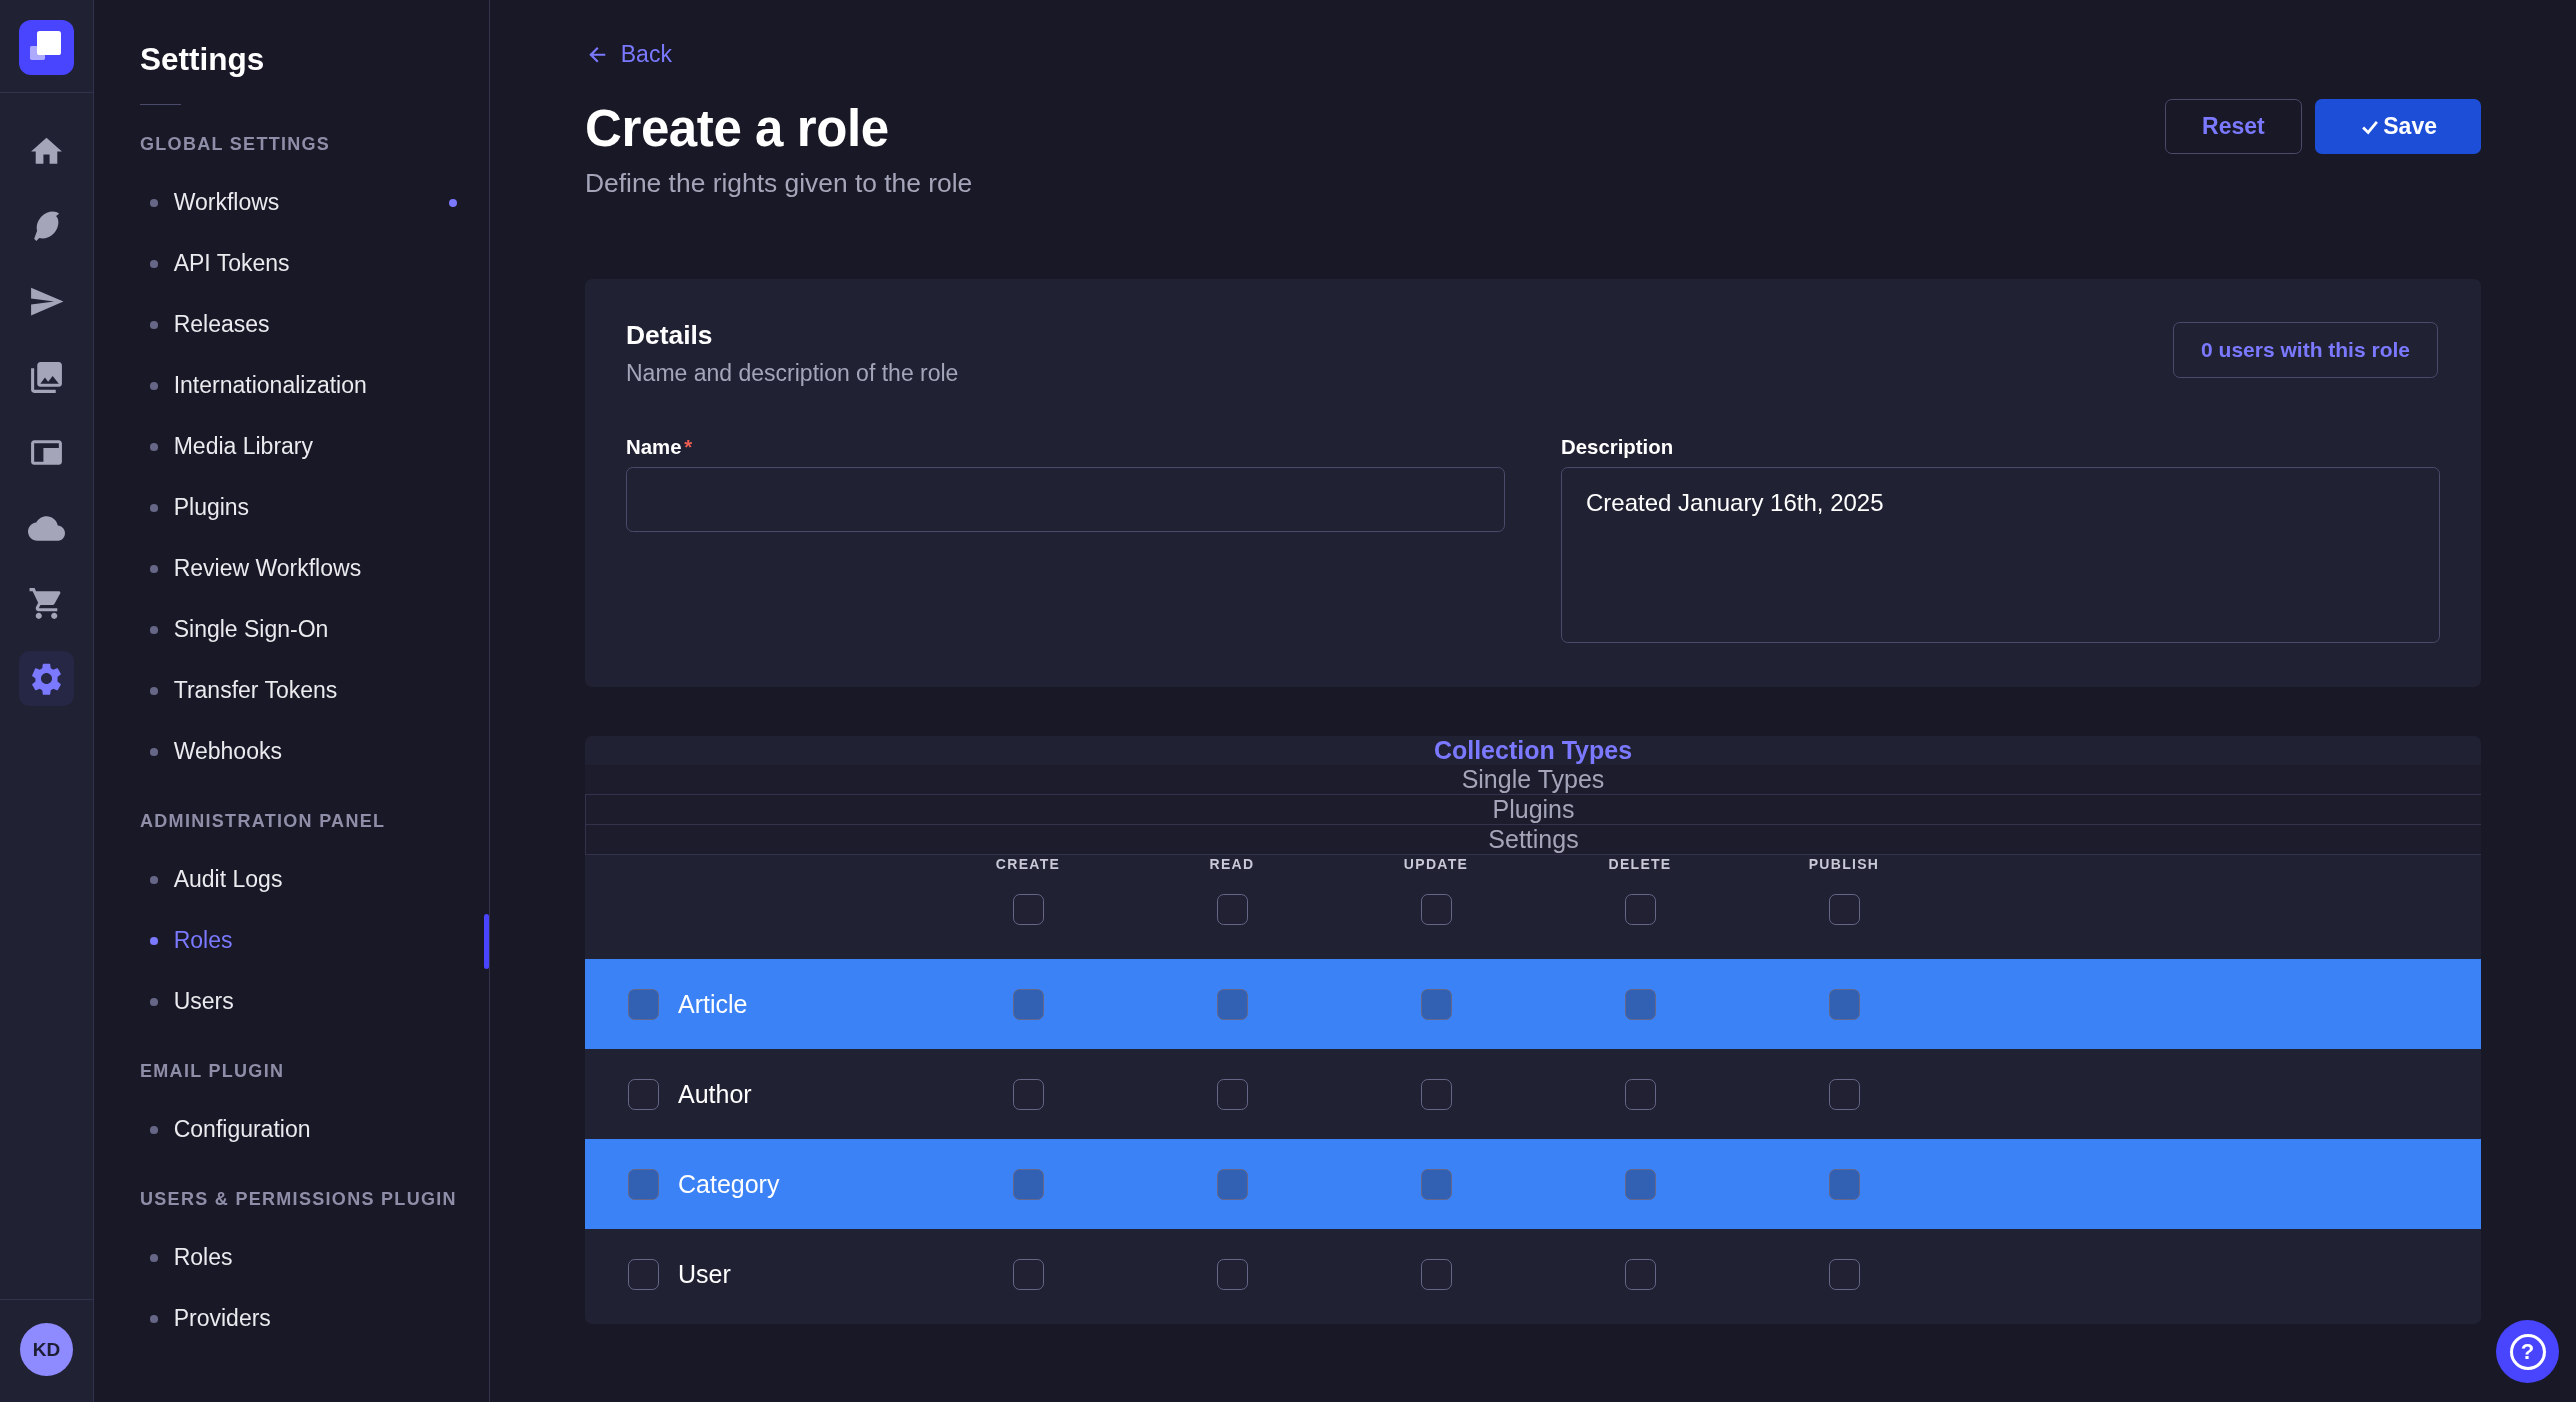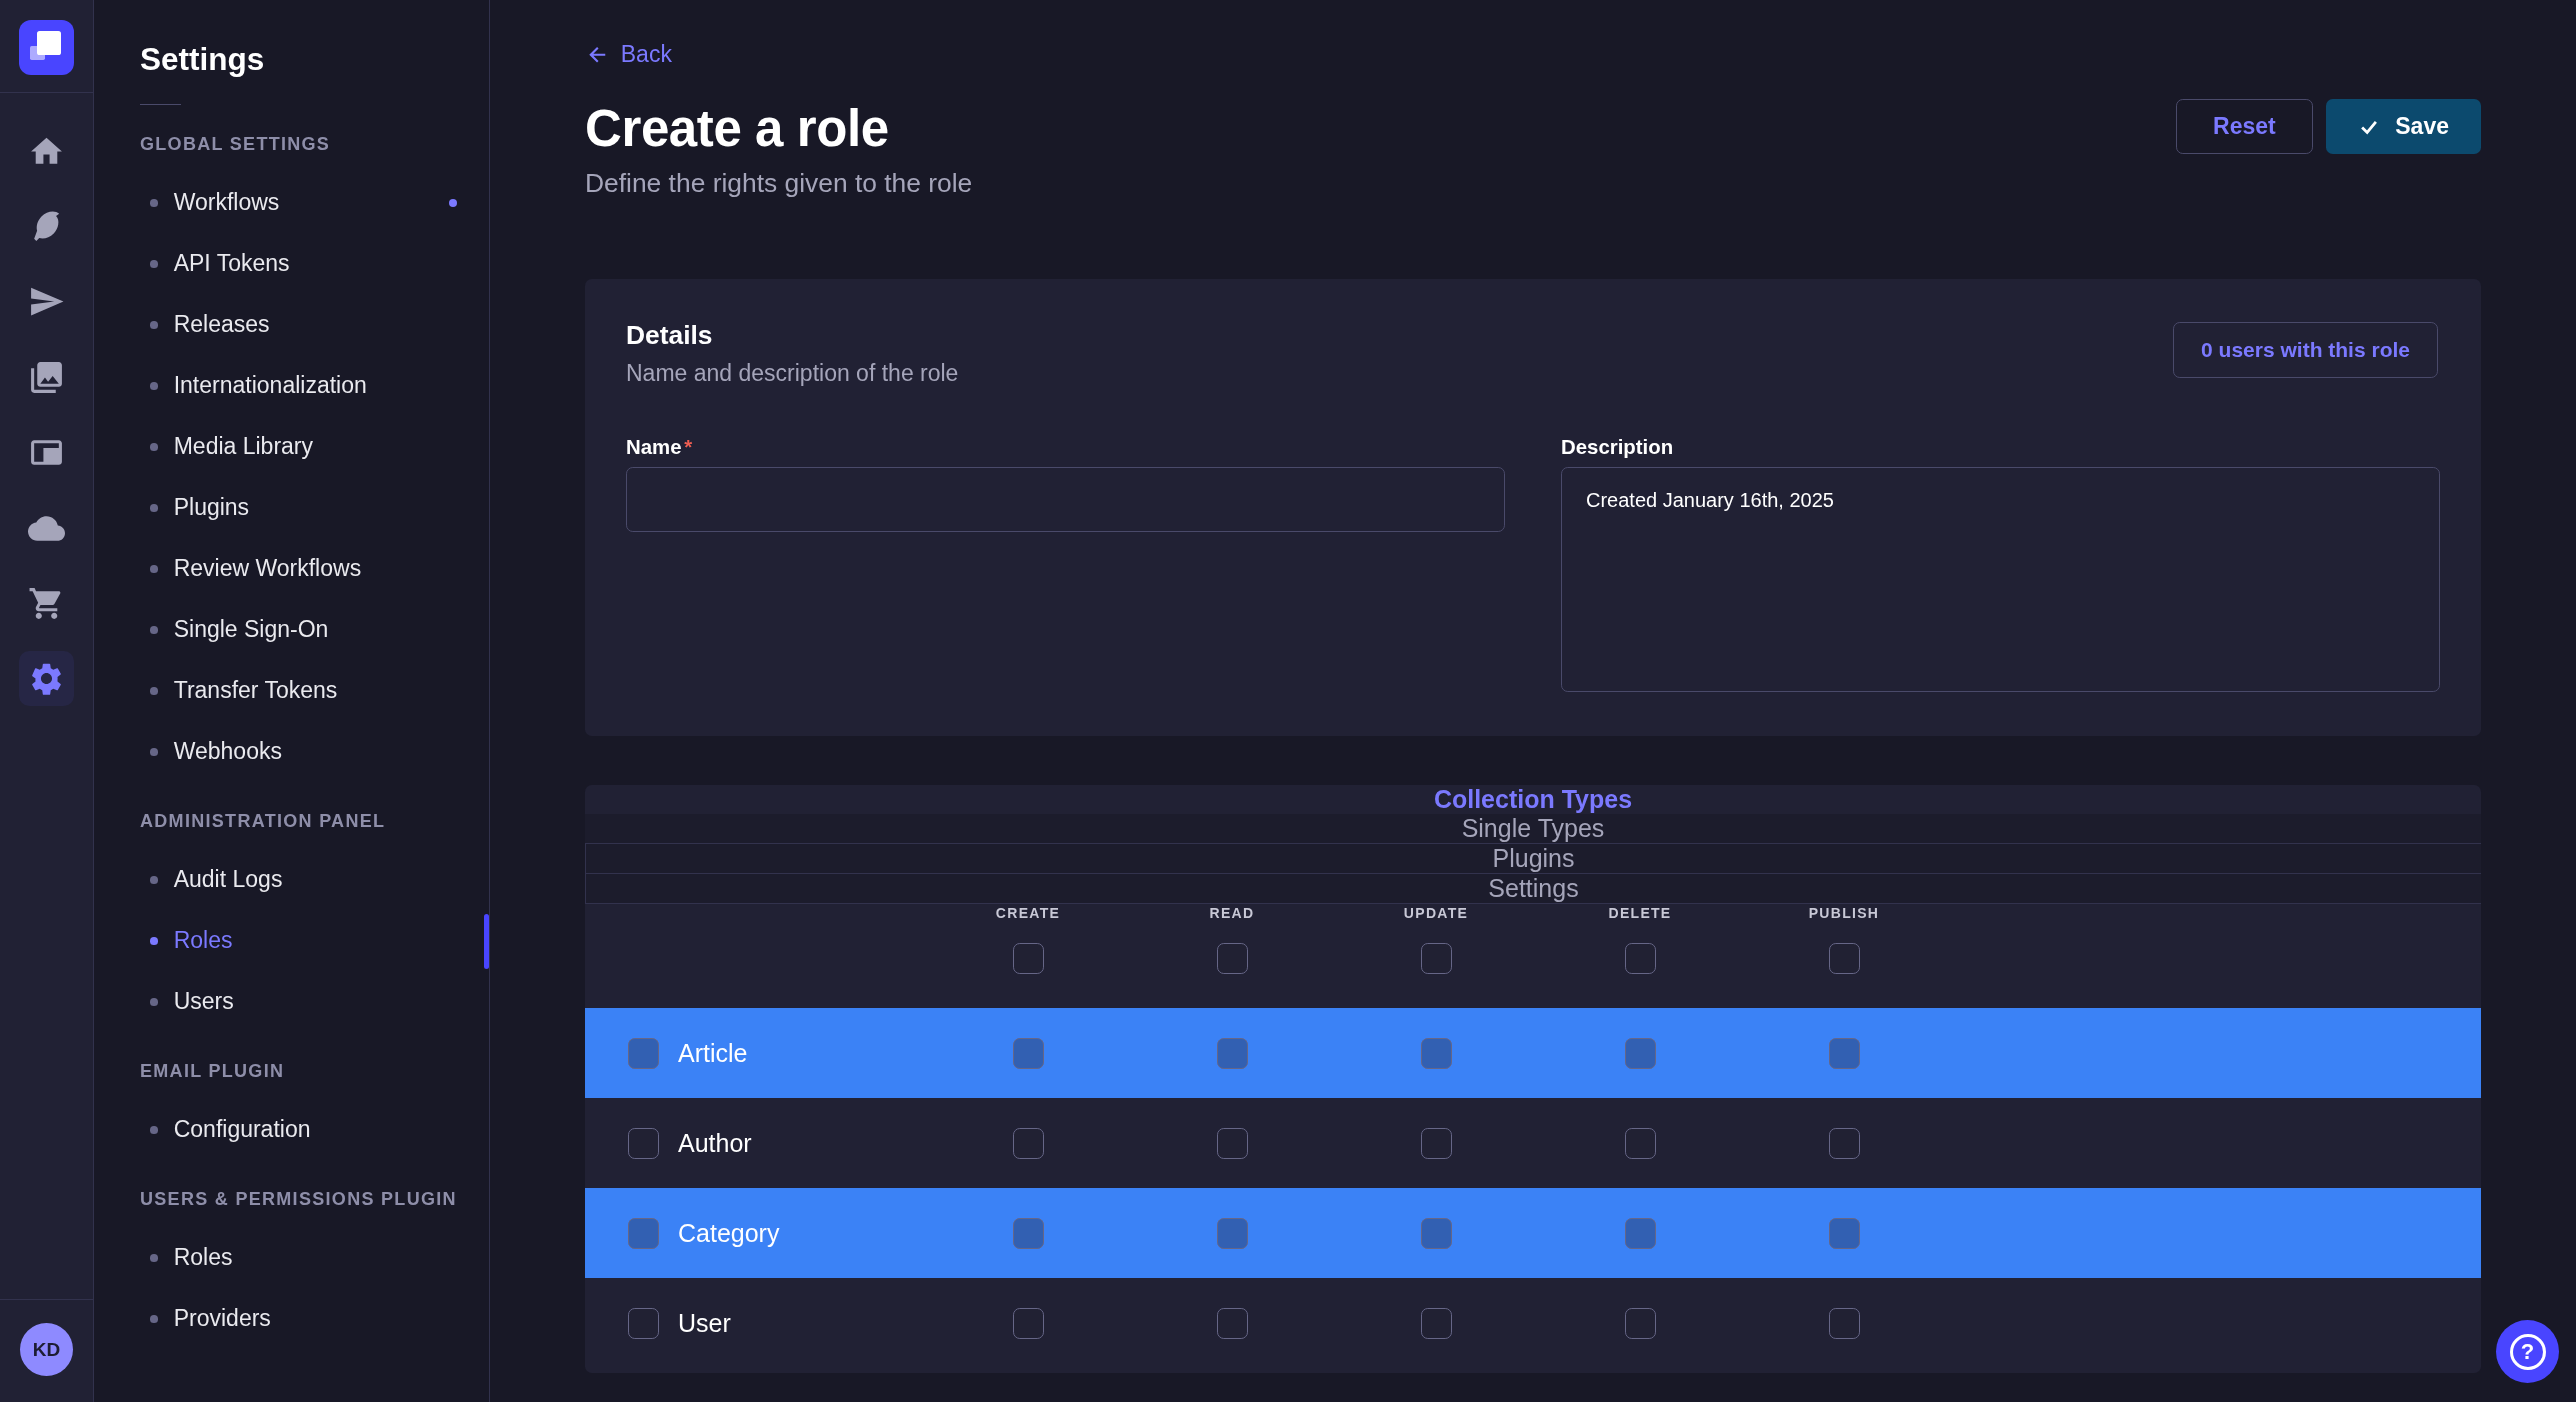--- a/index.html
+++ b/index.html
@@ -54,40 +54,40 @@
   .main { flex:1; height:100%; padding:41px 95px 0 95px; position:relative; overflow:hidden; }
   .back-row { display:flex; align-items:center; gap:10.2px; color:#7b79ff; font-size:23px; cursor:pointer; width:max-content; }
   .back-row svg { width:25.6px; height:25.6px; fill:#7b79ff; }
   .page-title { font-size:51px; font-weight:bold; margin-top:31px; letter-spacing:-0.4px; }
   .page-sub { font-size:26.4px; color:#a5a5ba; margin-top:10.2px; }
   .header-actions { position:absolute; top:99px; right:95px; display:flex; gap:13.6px; }
   .btn { height:55px; border-radius:6.8px; font-size:23px; font-weight:bold;
     display:flex; align-items:center; justify-content:center; cursor:pointer; border:none;
     font-family:"Liberation Sans", sans-serif; }
   .btn-reset { background:transparent; border:0.9px solid #4a4a6a; color:#7b79ff; padding:0 36px; }
-  .btn-save { background:#0c4a6e; color:#ffffff; padding:0 32px; gap:15px; }
+  .btn-save { background:#1d4ed8; color:#ffffff; padding:0 44px; gap:2px; }
   .btn-save svg { width:22px; height:22px; stroke:#ffffff; stroke-width:3; fill:none; }
   
   .card { margin-top:80px; background:#212134; border-radius:6.8px; padding:41px; position:relative; }
   .card-title { font-size:26.4px; font-weight:bold; }
   .card-sub { font-size:23px; color:#a5a5ba; margin-top:8.5px; }
   .users-btn { position:absolute; top:43px; right:43px; height:56px; padding:0 27px;
     border:0.9px solid #4a4a6a; border-radius:6.8px; background:transparent;
     color:#7b79ff; font-size:21px; font-weight:bold; cursor:pointer;
     font-family:"Liberation Sans", sans-serif; }
   .form-row { display:flex; gap:56px; margin-top:49px; }
   .field { flex:1; }
   .field-label { font-size:20.4px; font-weight:bold; }
   .req { color:#ee5e52; margin-left:2.6px; }
   .text-input { width:100%; height:65px; margin-top:8.5px; background:transparent;
     border:0.9px solid #4a4a6a; border-radius:6.8px; padding:0 24px;
     color:#ffffff; font-size:25px; font-family:"Liberation Sans", sans-serif; outline:none; }
-  .text-area { width:100%; height:225px; margin-top:8.5px; background:transparent;
+  .text-area { width:100%; height:176px; margin-top:8.5px; background:transparent;
     border:0.9px solid #4a4a6a; border-radius:6.8px; padding:20.4px 24px;
-    color:#ffffff; font-size:20px; font-family:"Liberation Sans", sans-serif;
+    color:#ffffff; font-size:24px; font-family:"Liberation Sans", sans-serif;
     outline:none; resize:none; }
   
   .tabs { display:flex; margin-top:49px; height:83px;flex-direction:column; }
   .tab { flex:1; display:flex; align-items:center; justify-content:center;
     font-size:25px; color:#a5a5ba; background:#1c1c2c; border-bottom:0.9px solid #32324d;
     cursor:pointer; }
   .tab.inactive + .tab.inactive { border-left:0.9px solid #32324d; }
   .tab.active { background:#212134; color:#7b79ff; font-weight:bold;
     border-bottom:none; border-radius:6.8px 6.8px 0 0; }
   

